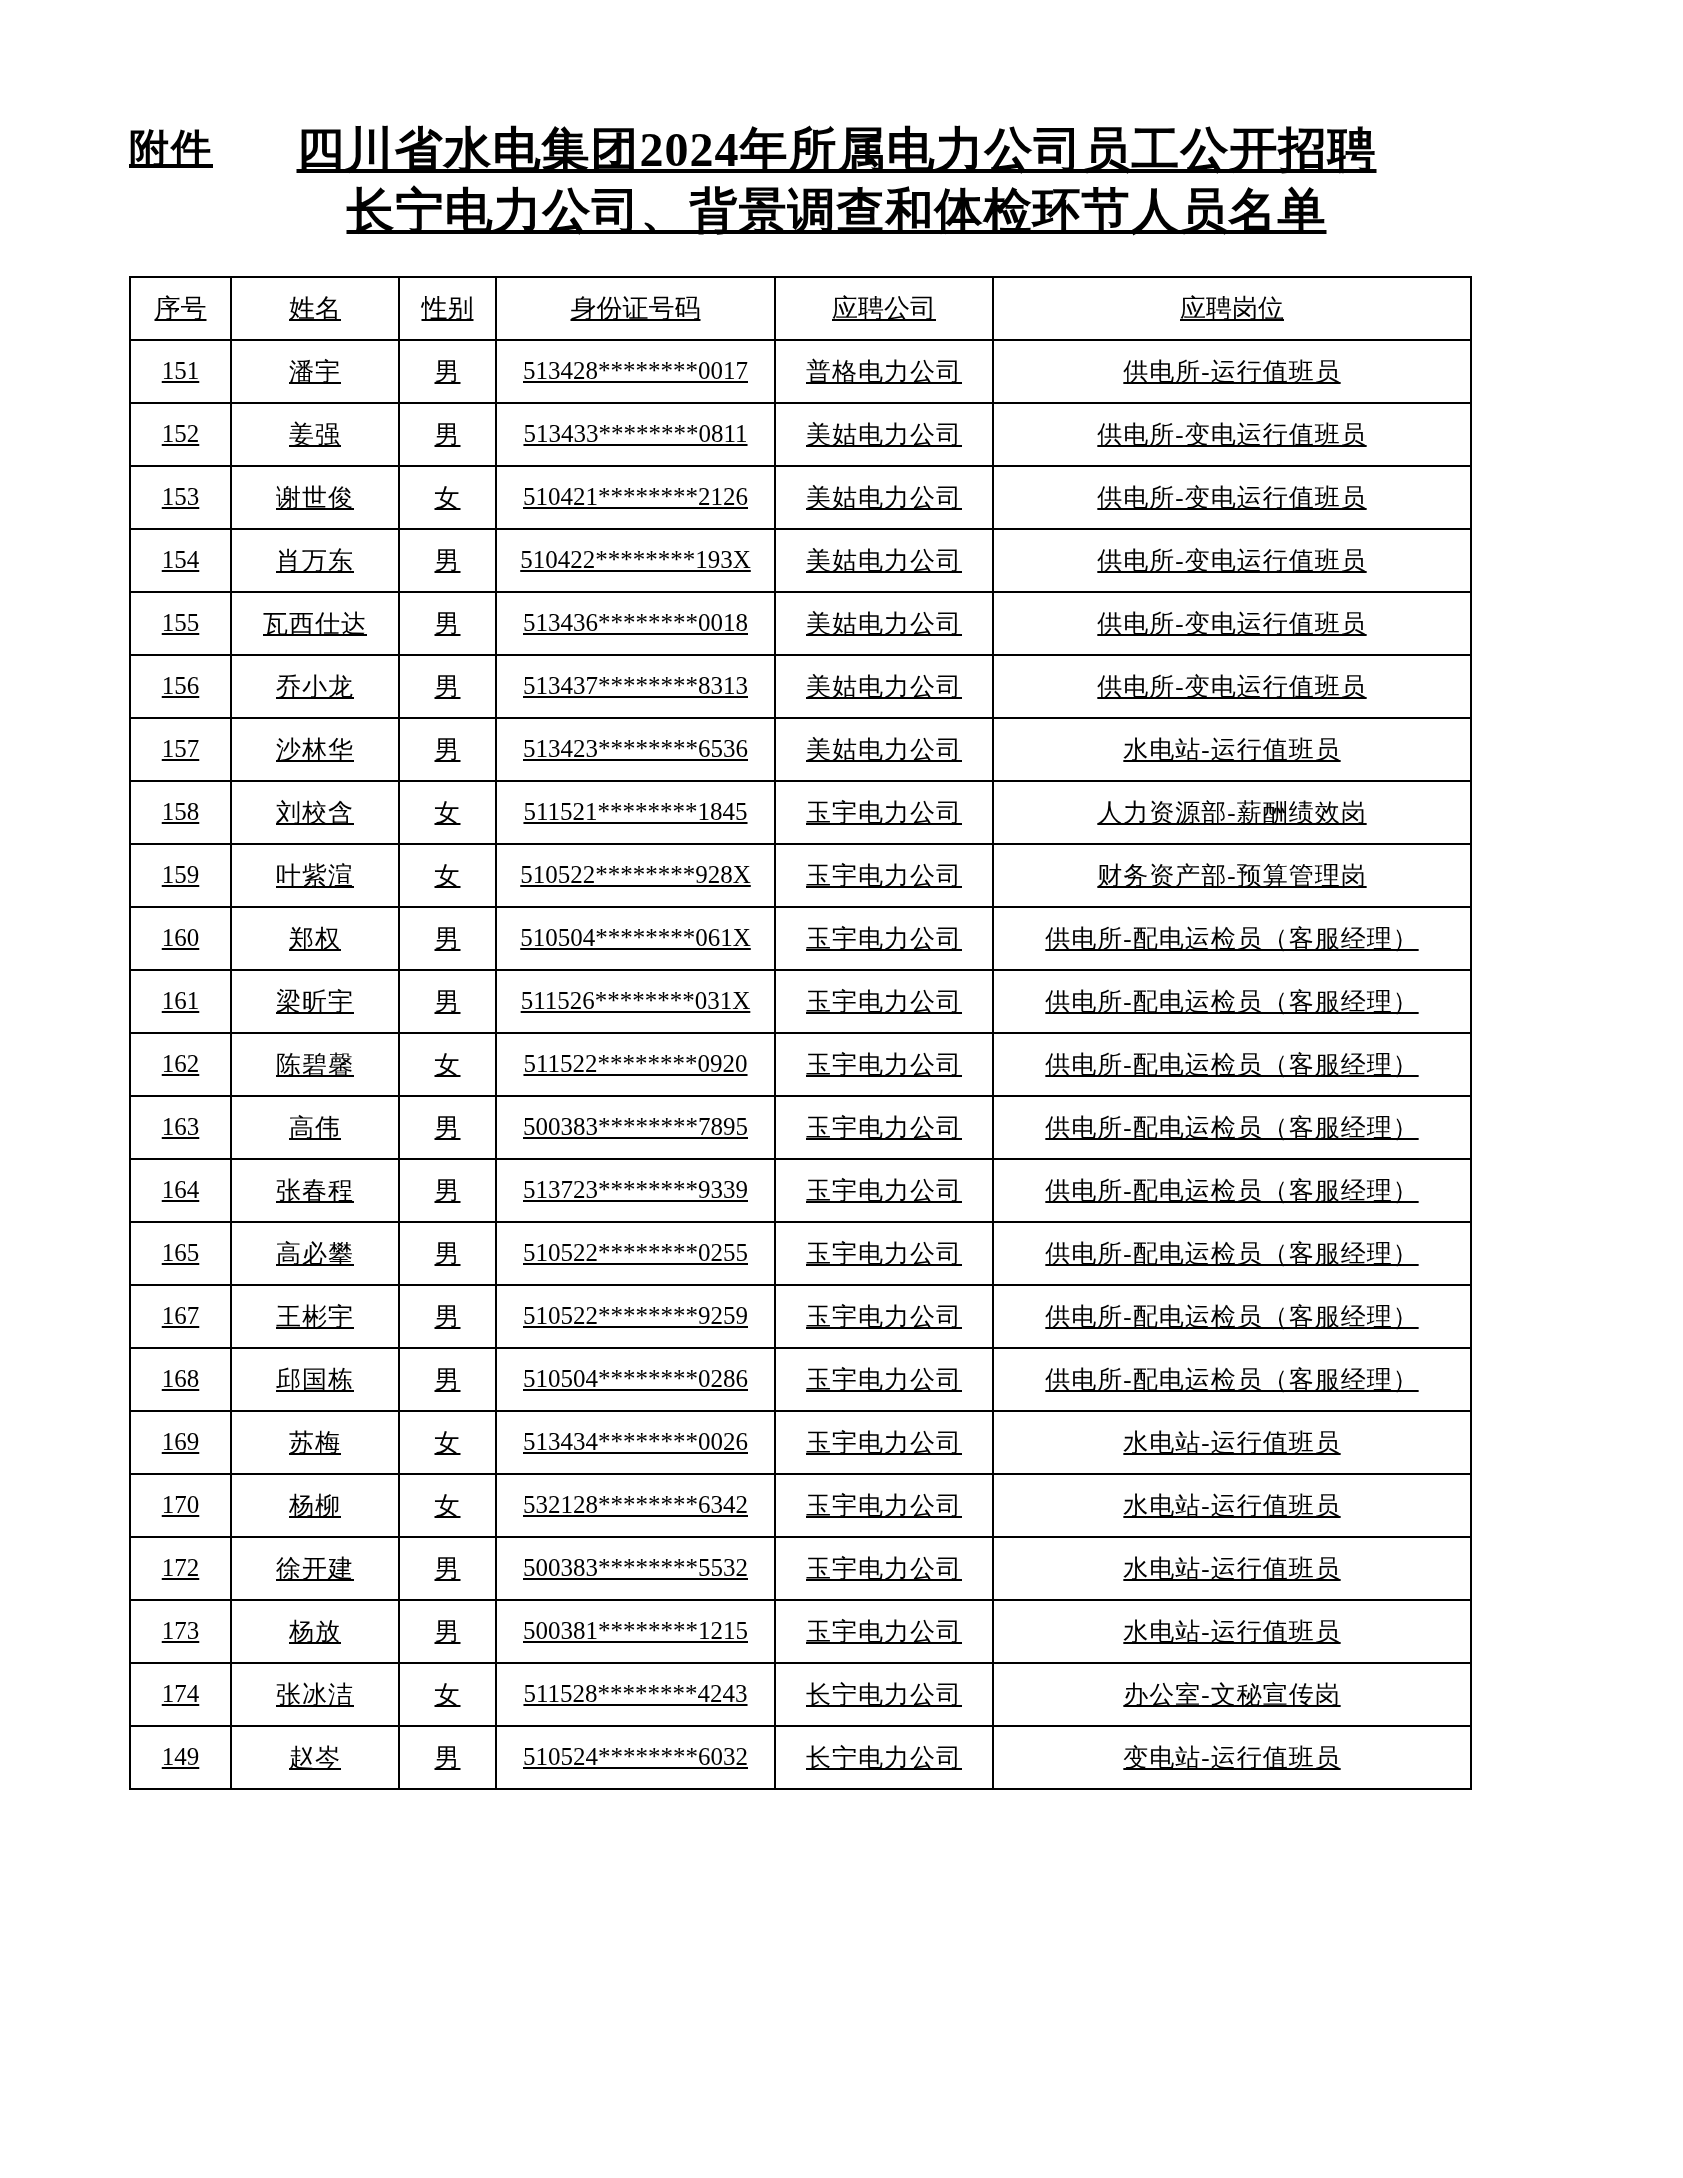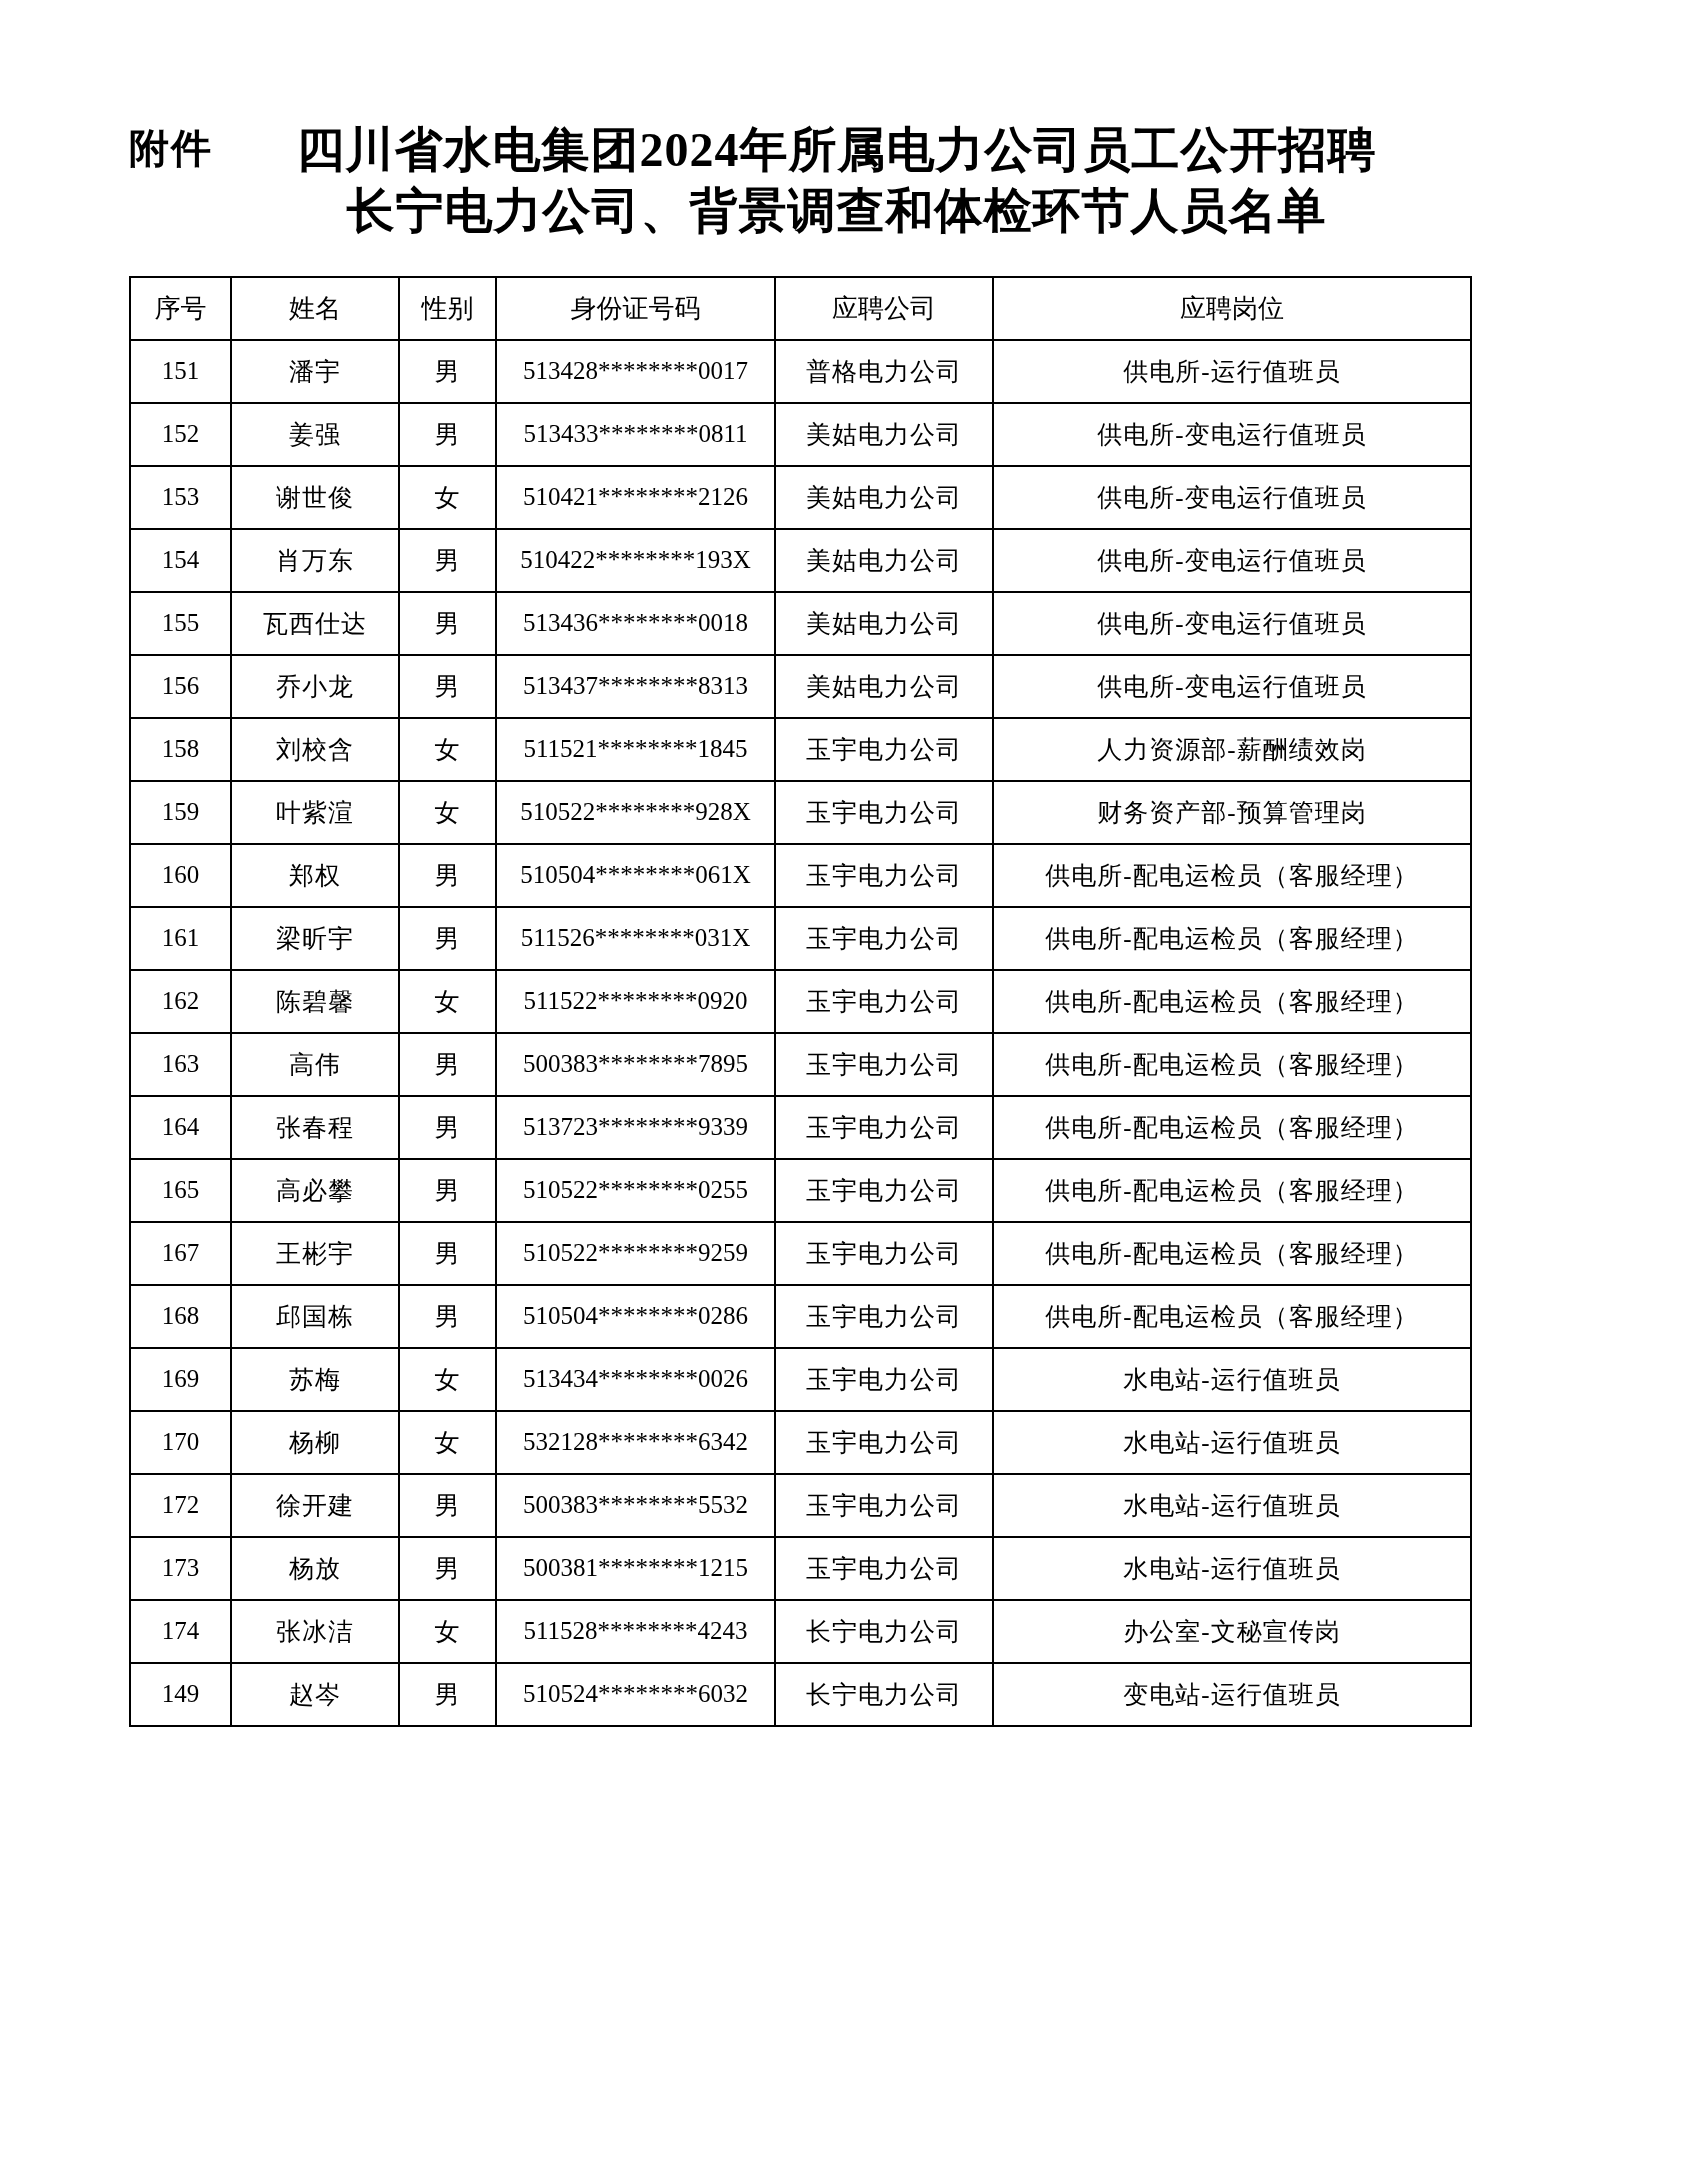--- a/index.html
+++ b/index.html
@@ -12,20 +12,21 @@
     height: 2178px;
     font-family: "Liberation Serif", "DejaVu Serif", serif;
     color: #000000;
   }
   .page {
     width: 1560px;
     height: 2178px;
     box-sizing: border-box;
     padding: 119px 129px 0 129px;
     position: relative;
+    text-decoration: underline;
   }
   .header-block {
     display: flex;
     align-items: flex-start;
     justify-content: flex-start;
     margin-bottom: 34px;
   }
   .attachment-label {
     font-size: 40px;
     font-weight: bold;
@@ -156,20 +157,28 @@
         </tr>
         <tr>
           <td class="idx">156</td>
           <td class="name">乔小龙</td>
           <td class="gender">男</td>
           <td class="idnum">513437********8313</td>
           <td class="company">美姑电力公司</td>
           <td class="post">供电所-变电运行值班员</td>
         </tr>
         <tr>
+          <td class="idx">157</td>
+          <td class="name">沙林华</td>
+          <td class="gender">男</td>
+          <td class="idnum">513423********6536</td>
+          <td class="company">美姑电力公司</td>
+          <td class="post">水电站-运行值班员</td>
+        </tr>
+        <tr>
           <td class="idx">158</td>
           <td class="name">刘校含</td>
           <td class="gender">女</td>
           <td class="idnum">511521********1845</td>
           <td class="company">玉宇电力公司</td>
           <td class="post">人力资源部-薪酬绩效岗</td>
         </tr>
         <tr>
           <td class="idx">159</td>
           <td class="name">叶紫渲</td>

